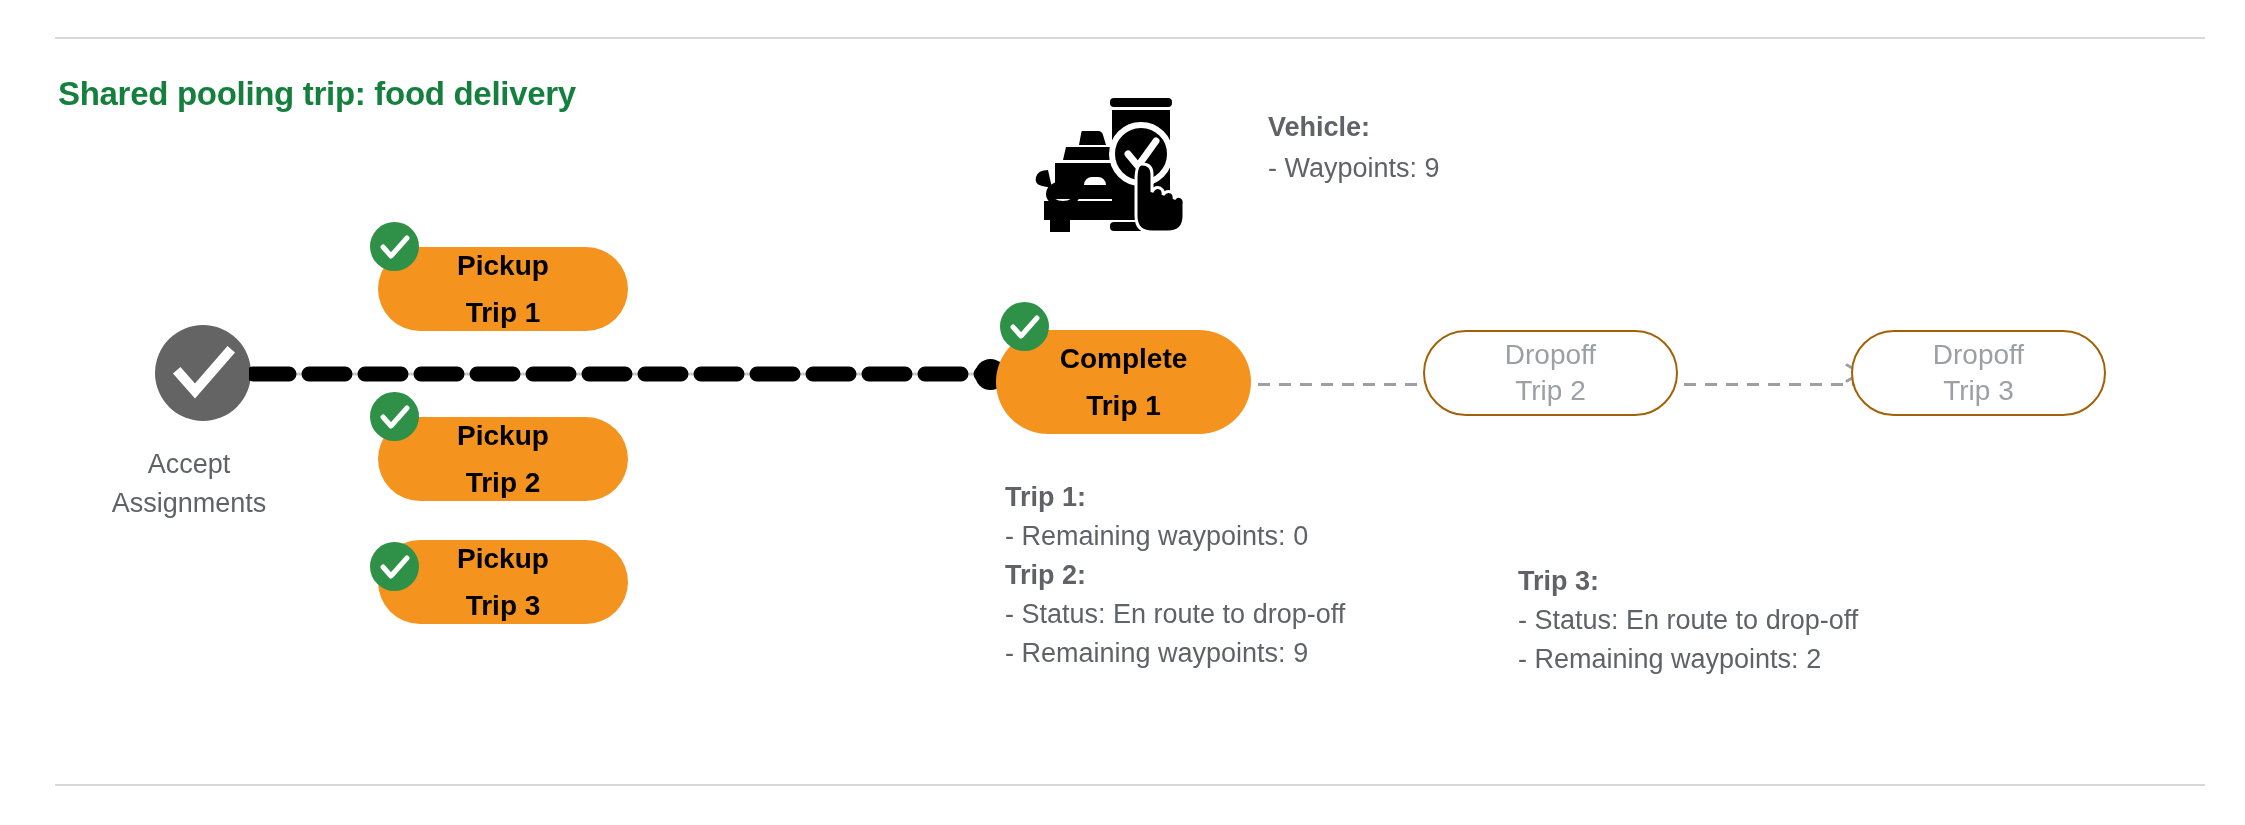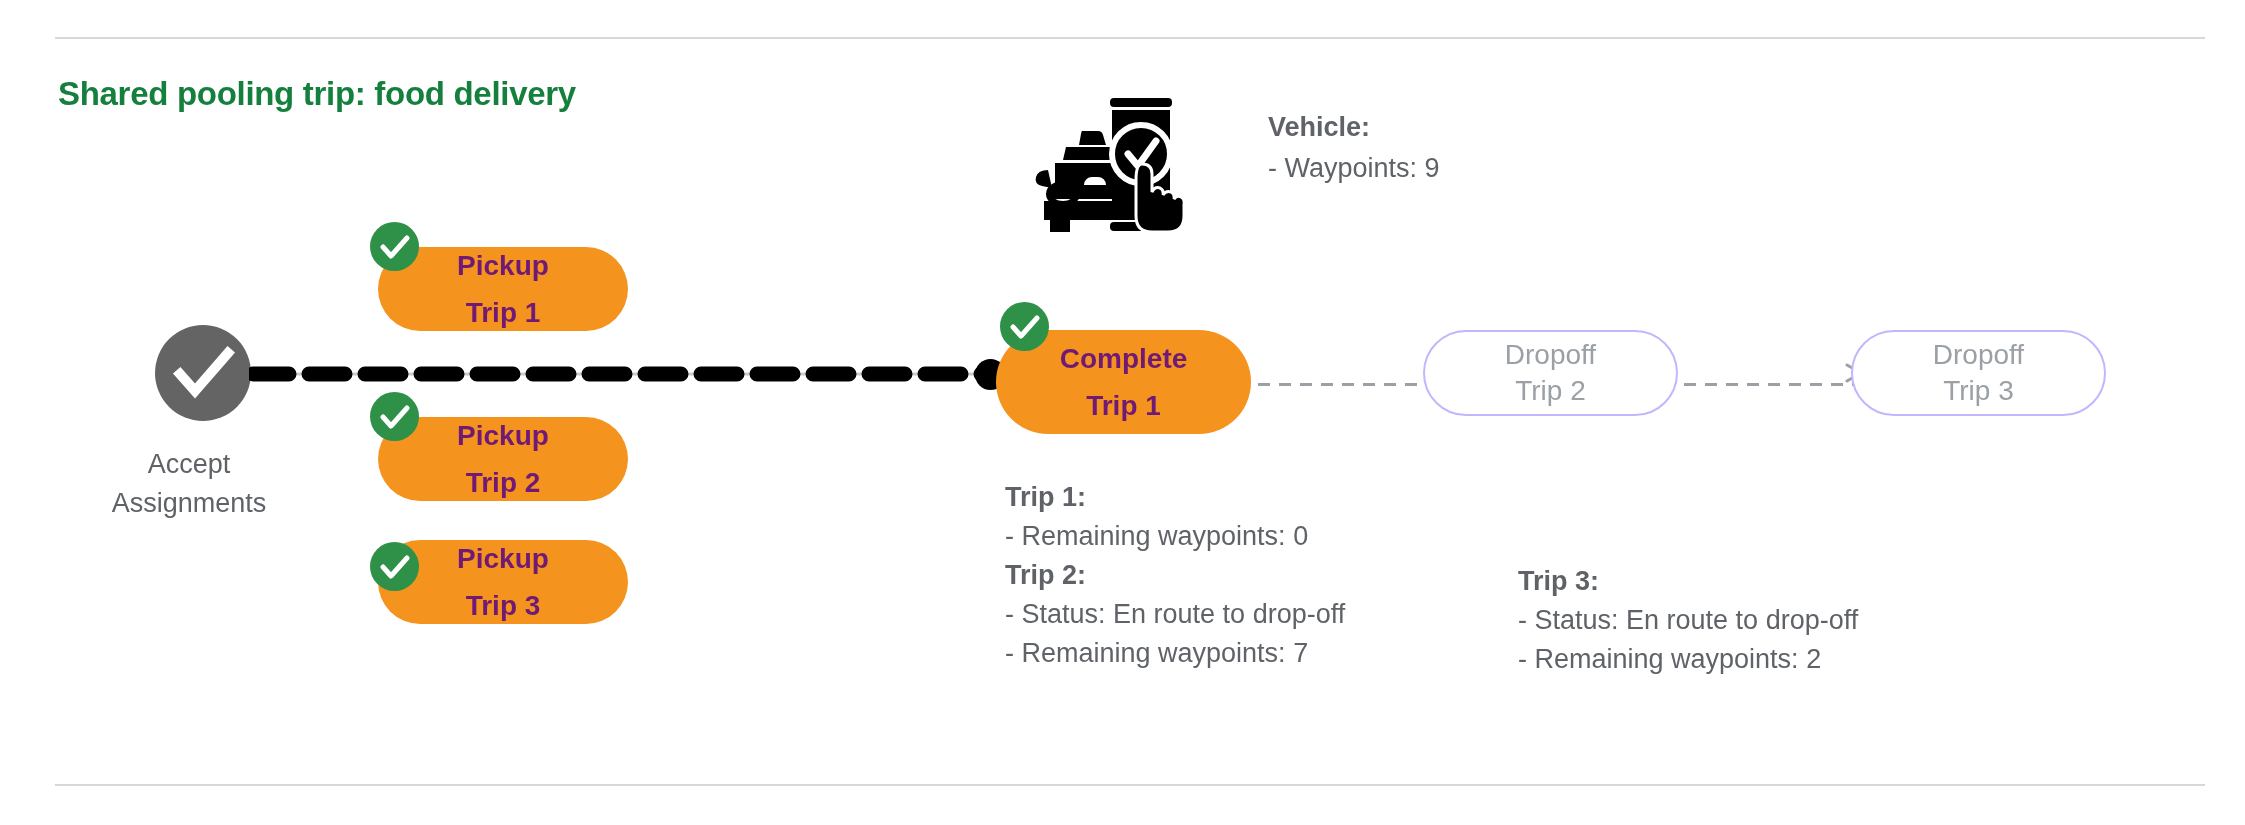--- a/index.html
+++ b/index.html
@@ -125,27 +125,27 @@
     display: flex;
     flex-direction: column;
     align-items: center;
     justify-content: center;
     font-size: 28px;
     line-height: 36px;
     white-space: nowrap;
   }
   .pill.filled {
     background: #f4941f;
-    color: #701a75;
+    color: #000000;
     font-weight: bold;
     gap: 11px;
   }
   .pill.outline {
     background: #ffffff;
-    border: 2px solid #c4b5fd;
+    border: 2px solid #a16207;
     color: #9aa0a6;
     font-weight: normal;
   }
   .pill .l1, .pill .l2 { display: block; }
 
   .pill-pickup1   { left: 378px;  top: 247px; width: 250px; height: 84px; }
   .pill-pickup2   { left: 378px;  top: 417px; width: 250px; height: 84px; }
   .pill-pickup3   { left: 378px;  top: 540px; width: 250px; height: 84px; }
   .pill-complete  { left: 996px;  top: 330px; width: 255px; height: 104px; }
   .pill-dropoff2  { left: 1423px; top: 330px; width: 255px; height: 86px; }
@@ -296,21 +296,21 @@
     <svg width="30" height="24" viewBox="0 0 30 24" xmlns="http://www.w3.org/2000/svg">
       <path d="M3 12 l8 9 l16 -18" fill="none" stroke="#ffffff" stroke-width="5" stroke-linecap="round" stroke-linejoin="round"></path>
     </svg>
   </div>
 
   <div class="trip-block trips-left">
     <div class="hdr">Trip 1:</div>
     <div>- Remaining waypoints: 0</div>
     <div class="hdr">Trip 2:</div>
     <div>- Status:  En route to drop-off</div>
-    <div>- Remaining waypoints: 7</div>
+    <div>- Remaining waypoints: 9</div>
   </div>
 
   <div class="trip-block trips-right">
     <div class="hdr">Trip 3:</div>
     <div>- Status:  En route to drop-off</div>
     <div>- Remaining waypoints: 2</div>
   </div>
 
 </div>
 

